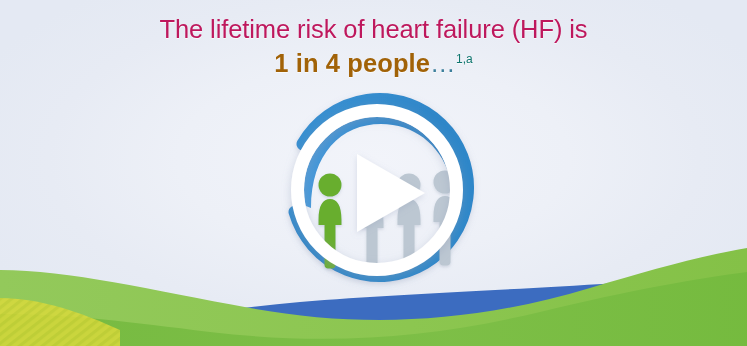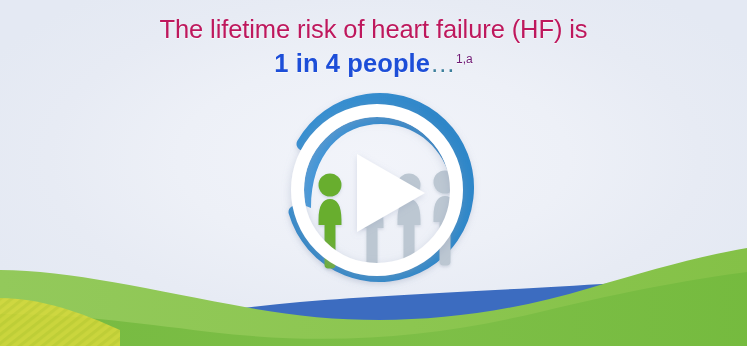--- a/index.html
+++ b/index.html
@@ -97,21 +97,21 @@
 </head>
 <body>
 
 <div class="stage">
 
   <div class="bg-glow"></div>
 
   <div class="headline">
     <span class="line1" style="color: #be185d;">The lifetime risk of heart failure (HF) is</span>
     <span class="line2">
-      <span class="strong" style="color: #1d4ed8; margin-top: 20px;">1 in 4 people</span><span class="ellipsis">…</span><span class="sup" style="color: #701a75; text-align: center;">1,a</span>
+      <span class="strong" style="color: #a16207; margin-top: 20px;">1 in 4 people</span><span class="ellipsis">…</span><span class="sup" style="color: #0f766e; text-align: center;">1,a</span>
     </span>
   </div>
 
   <div class="graphic">
     <svg width="250" height="215" viewBox="0 0 250 215" xmlns="http://www.w3.org/2000/svg">
       <defs>
 
         <filter id="ringShadow" x="-30%" y="-30%" width="160%" height="160%">
           <feDropShadow dx="0" dy="3" stdDeviation="5" flood-color="#8e9bb5" flood-opacity="0.38"></feDropShadow>
         </filter>

